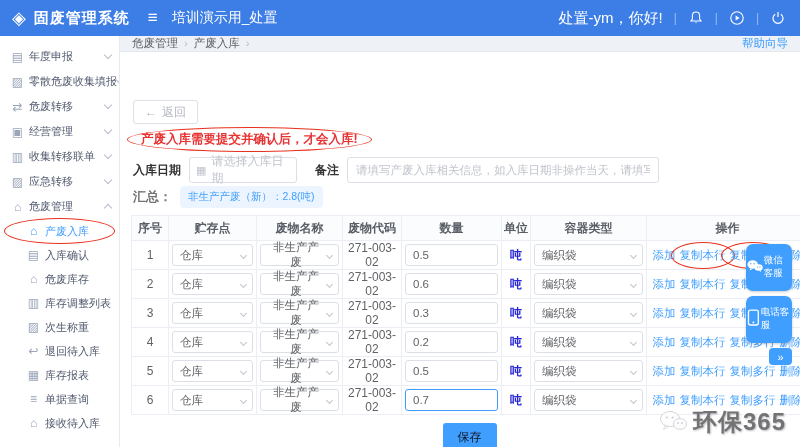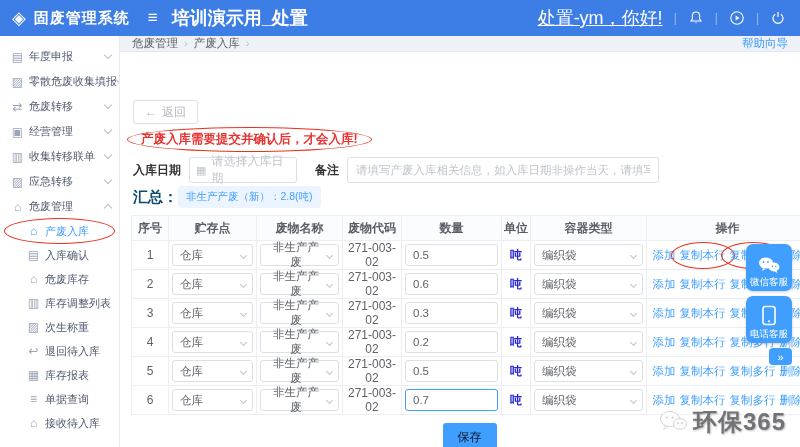--- a/index.html
+++ b/index.html
@@ -5,23 +5,23 @@
   * { margin:0; padding:0; box-sizing:border-box; }
   html,body { width:800px; height:447px; overflow:hidden; }
   body { font-family:"Liberation Sans","DejaVu Sans",sans-serif; font-size:12px; color:#515a6e; background:#fff; }
   .app { position:relative; width:800px; height:447px; overflow:hidden; background:#fff; }
 
   
   .topbar { height:36px; background:var(--header-bg,#3d7ee6); color:#fff; display:flex; align-items:center; padding:0 14px 0 12px; }
   .logo-glyph { font-size:18px; line-height:1; margin-right:8px; }
   .app-title { font-size:15px; font-weight:bold; letter-spacing:1px; }
   .burger { font-size:17px; margin-left:18px; cursor:pointer; }
-  .nav-tab { font-size:18px; font-weight:bold; margin-left:14px; }
+  .nav-tab { font-size:14px; font-weight:normal; margin-left:14px; }
   .topbar .spacer { flex:1; }
-  .greeting { font-size:18px;text-decoration:underline; }
+  .greeting { font-size:15px; }
   .top-sep { opacity:.45; margin:0 11px; font-weight:100; }
   .top-ico { width:16px; height:16px; display:inline-block; vertical-align:middle; cursor:pointer; }
   .top-ico svg { width:16px; height:16px; display:block; }
 
   
   .layout { display:flex; height:411px; }
   .sidebar { width:120px; min-width:120px; border-right:1px solid #e8eaee; padding-top:8px; overflow:hidden; background:#fff; }
   .side-item { display:flex; align-items:center; height:25px; padding:0 8px 0 10px; font-size:11px; color:#515a6e; cursor:pointer; position:relative; white-space:nowrap; }
   .side-item .glyph { width:15px; color:#9aa5b8; font-size:12px; margin-right:4px; flex:none; text-align:center; }
   .side-item .chev { margin-left:auto; width:6px; height:6px; border-right:1px solid #b6bcc8; border-bottom:1px solid #b6bcc8; transform:rotate(45deg); margin-top:-3px; flex:none; }
@@ -47,21 +47,21 @@
 
   .form-row { display:flex; align-items:center; margin:3px 0 3px 2px; }
   .form-label { font-size:12px; font-weight:bold; color:#333; margin-right:8px; }
   .date-input { width:108px; height:26px; border:1px solid #dcdfe6; border-radius:3px; display:flex; align-items:center; padding:0 6px; color:#c0c4cc; gap:5px; margin-right:18px; }
   .date-input .cal { font-size:11px; color:#c0c4cc; }
   .text-input { height:26px; border:1px solid #dcdfe6; border-radius:3px; padding:0 8px; font-size:11.5px; color:#606266; outline:none; font-family:inherit; }
   .text-input::placeholder { color:#c0c4cc; }
   .remark-input { width:312px; }
 
   .summary-row { display:flex; align-items:center; margin:0 0 7px 2px; }
-  .summary-label { font-size:15px; font-weight:bold; color:#0c4a6e; }
+  .summary-label { font-size:13px; font-weight:bold; color:#737373; margin-right:8px; }
   .summary-badge { background:#ecf5ff; color:#409eff; font-size:10.5px; padding:4px 8px; border-radius:4px; }
 
   
   table.grid { border-collapse:collapse; width:677px; table-layout:fixed; }
   .grid th { border:1px solid #ebeef5; background:#fbfcfd; color:#5a5e66; font-weight:bold; font-size:12px; height:25px; text-align:center; }
   .grid td { border:1px solid #ebeef5; height:27px; text-align:center; padding:0 3px; color:#606266; }
   .sel { position:relative; height:22px; border:1px solid #dcdfe6; border-radius:3px; display:flex; align-items:center; padding:0 14px 0 7px; font-size:11.5px; color:#606266; cursor:pointer; background:#fff; }
   .sel .chev { position:absolute; right:6px; top:8px; width:5px; height:5px; border-right:1px solid #c0c4cc; border-bottom:1px solid #c0c4cc; transform:rotate(45deg); }
   .qty-input { width:100%; height:22px; border:1px solid #dcdfe6; border-radius:3px; padding:0 7px; font-size:11.5px; color:#606266; outline:none; font-family:inherit; }
   .qty-input.focused { border-color:#409eff; }
@@ -69,21 +69,21 @@
   .ops a { color:#409eff; text-decoration:none; margin:4px 2px; cursor:pointer; font-size:11.5px; white-space:nowrap; }
   .circ { position:relative; display:inline-block; }
   .circ .ellipse { inset:-6px -7px; }
 
   .save-row { width:677px; text-align:center; margin-top:8px; }
   .save-btn { background:#409eff; border:none; color:#0f172a; font-size:12px; padding:6px 15px; border-radius:3px; cursor:pointer; font-family:inherit; }
   .note { color:#e83232; font-size:12px; margin:17px 0 0 100px; }
 
   
   .floats { position:absolute; right:8px; top:244px; width:46px; display:flex; flex-direction:column; align-items:flex-end; gap:5px; z-index:6; }
-  .float-btn { width:46px; height:47px; background:#409eff; border-radius:7px; color:#fff; display:flex; flex-direction:column; align-items:center; justify-content:flex-end; font-size:9.5px; padding-bottom:2px; cursor:pointer; box-shadow:0 1px 3px rgba(0,0,0,.2); }
+  .float-btn { width:46px; height:47px; background:#409eff; border-radius:7px; color:#fff; display:flex; align-items:center; justify-content:flex-end; font-size:9.5px; padding-bottom:2px; cursor:pointer; box-shadow:0 1px 3px rgba(0,0,0,.2); }
   .float-btn svg { margin-bottom:1px; }
   .expand-btn { width:23px; height:17px; background:#409eff; border-radius:4px; color:#fff; font-size:11px; display:flex; align-items:center; justify-content:center; cursor:pointer; }
 
   
   .watermark { position:absolute; right:14px; bottom:9px; display:flex; align-items:center; gap:5px; z-index:4; pointer-events:none; }
   .watermark .wm-text { font-size:24px; font-weight:bold; color:#737373; text-shadow:1px 1px 2px #b9bcc2,-1px -1px 1px #fff; letter-spacing:1px; }
 </style>
 </head>
 <body>
 

